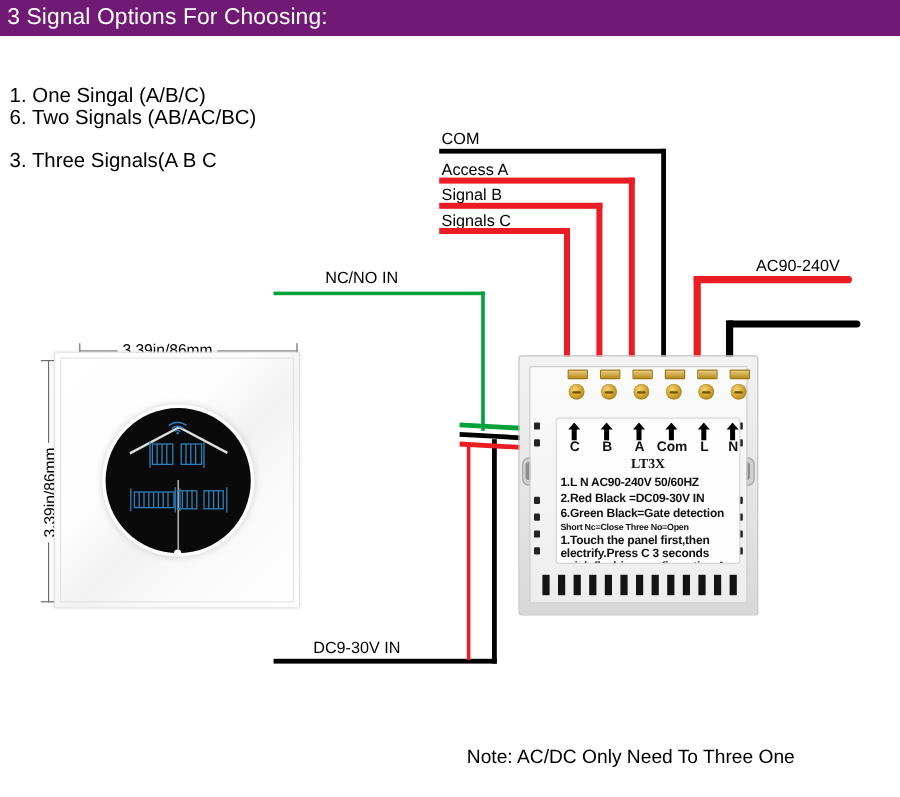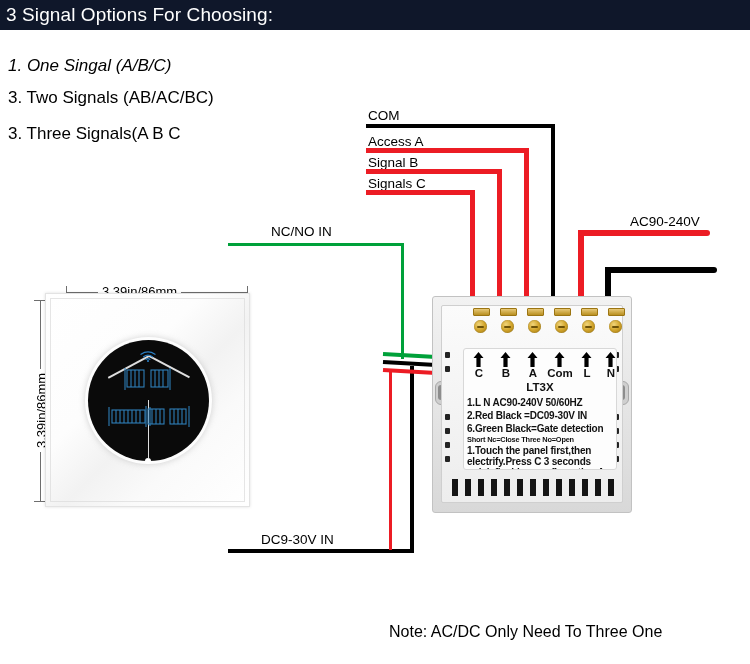--- a/index.html
+++ b/index.html
@@ -4,26 +4,26 @@
 <style>
   html,body{margin:0;padding:0;}
   body{
     width:750px;height:664px;position:relative;overflow:hidden;
     background:#ffffff;
     font-family:"Liberation Sans", sans-serif;
     color:#000;
   }
   .hdr{
     position:absolute;left:0;top:0;width:750px;height:30px;
-    background:#0f172a;color:#ffffff;
+    background:#701a75;color:#ffffff;
     font-size:19px;line-height:30px;padding-left:6px;
     box-sizing:border-box;letter-spacing:.1px;
   }
   .bullet{position:absolute;font-size:17px;color:#000;white-space:nowrap;}
-  .b1{left:8px;top:56px;font-style:italic;}
+  .b1{left:8px;top:70px;}
   .b2{left:8px;top:88px;}
   .b3{left:8px;top:124px;}
 
   
   .w{position:absolute;background:#000;}
   .red{background:#ec1c24;}
   .blk{background:#000000;}
   .grn{background:#00a13a;}
 
   .wlbl{position:absolute;font-size:13.5px;color:#000;white-space:nowrap;}
@@ -91,21 +91,21 @@
     background:#fdfdfd;border:1px solid #d8d8d8;border-radius:3px;
     overflow:hidden;
   }
   .arrow{position:absolute;top:3px;width:11px;height:15px;}
   .tname{
     position:absolute;top:18px;font-size:11.5px;font-weight:bold;color:#111;
     text-align:center;font-family:"Liberation Sans",sans-serif;
   }
   .model{
     position:absolute;left:0;right:0;top:32px;text-align:center;
-    font-size:11.5px;font-weight:bold;color:#111;
+    font-size:11.5px;font-weight:bold;color:#111;font-family:Liberation Serif, serif;
   }
   .ln{
     position:absolute;left:3px;font-size:10px;font-weight:bold;color:#111;
     white-space:nowrap;letter-spacing:-.2px;
   }
   .sub{
     position:absolute;left:3px;font-size:7.4px;font-weight:bold;color:#111;
     white-space:nowrap;letter-spacing:-.2px;
   }
   .fin{position:absolute;bottom:6px;width:6px;height:17px;background:#141414;}
@@ -121,21 +121,21 @@
   .note{
     position:absolute;left:389px;top:623px;font-size:16px;color:#000;white-space:nowrap;
   }
 </style>
 </head>
 <body>
 
 <div class="hdr">3 Signal Options For Choosing:</div>
 
 <div class="bullet b1">1. One Singal (A/B/C)</div>
-<div class="bullet b2">3. Two Signals (AB/AC/BC)</div>
+<div class="bullet b2">6. Two Signals (AB/AC/BC)</div>
 <div class="bullet b3">3. Three Signals(A B C</div>
 
 <div class="wlbl" style="left:368px;top:108px;">COM</div>
 <div class="wlbl" style="left:368px;top:134px;">Access A</div>
 <div class="wlbl" style="left:368px;top:155px;">Signal B</div>
 <div class="wlbl" style="left:368px;top:176px;">Signals C</div>
 <div class="wlbl" style="left:630px;top:214px;">AC90-240V</div>
 <div class="wlbl" style="left:271px;top:224px;">NC/NO IN</div>
 <div class="wlbl" style="left:261px;top:532px;">DC9-30V IN</div>
 

